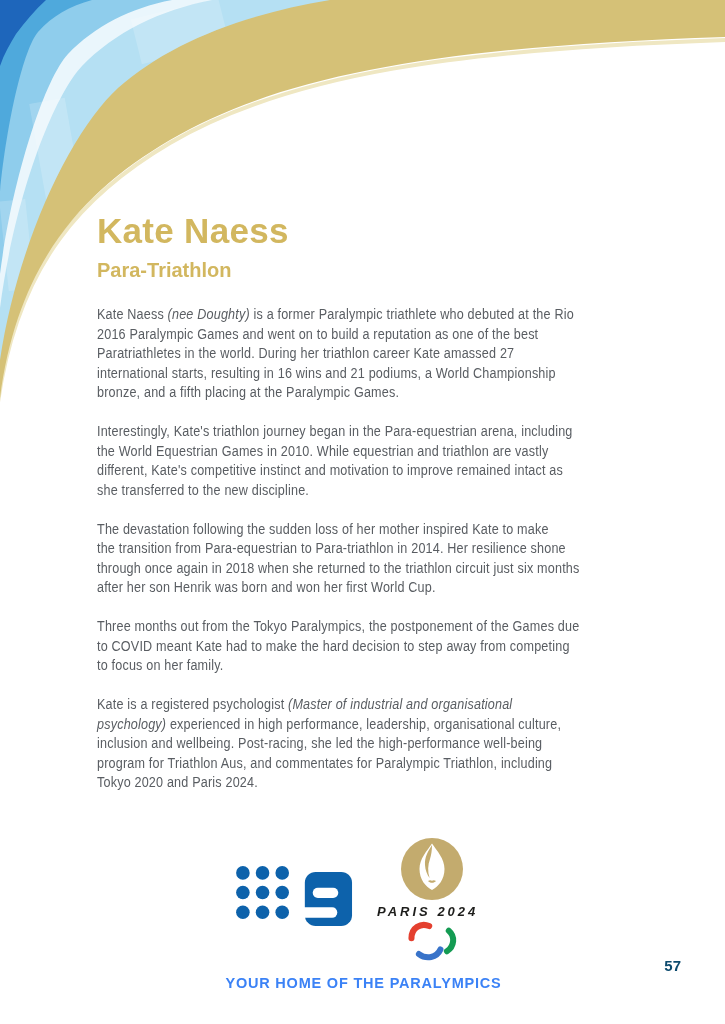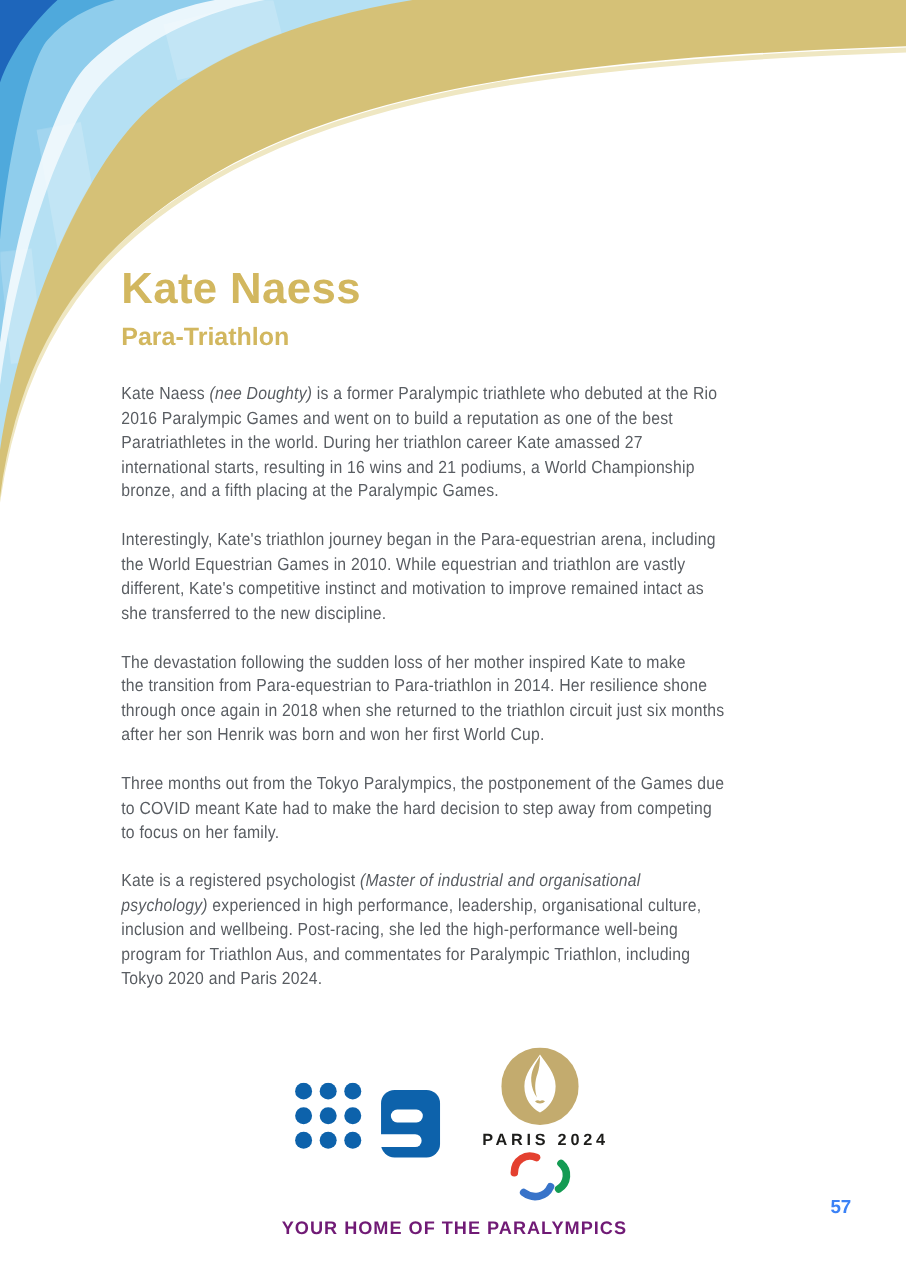--- a/index.html
+++ b/index.html
@@ -23,36 +23,36 @@
     margin-top:24px;
     transform:scaleX(0.9); transform-origin:left top;
   }
   .body-text p {
     margin:0 0 19.5px; font-size:14px; line-height:19.5px;
     letter-spacing:0.2px; color:#595d62; white-space:nowrap;
   }
   .body-text em { font-style:italic; }
 
   .nine-logo { position:absolute; left:236px; top:866px; }
-  .paris-logo { position:absolute; left:377px; top:838px; width:110px; text-align:right; }
+  .paris-logo { position:absolute; left:377px; top:838px; width:110px; text-align:left;font-style:italic; }
   .paris-emblem { display:block; margin:0 auto; }
   .paris-wordmark {
     margin-top:4px; font-size:13px; font-weight:bold; color:#1d1d1b;
     letter-spacing:3px; white-space:nowrap;
   }
   .agitos { display:block; margin:2px auto 0; }
 
   .tagline {
     position:absolute; left:111px; top:975px; width:505px; text-align:center;
-    font-size:14.5px; font-weight:bold; letter-spacing:0.8px; color:#701a75;
+    font-size:14.5px; font-weight:bold; letter-spacing:0.8px; color:#3b82f6;
     white-space:nowrap;
   }
   .page-number {
     position:absolute; right:44px; top:957px;
-    font-size:15px; font-weight:bold; color:#3b82f6;
+    font-size:15px; font-weight:bold; color:#0c4a6e;
   }
 </style>
 </head>
 <body>
 
 <div class="page">
 
   <svg class="swoosh" width="725" height="420" viewBox="0 0 725 420" aria-hidden="true">
     <defs>
       <clipPath id="bluezone">

